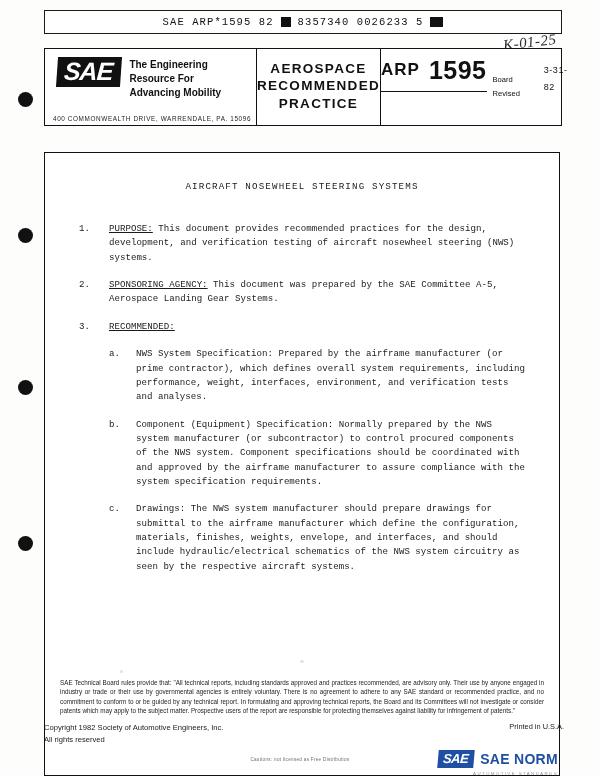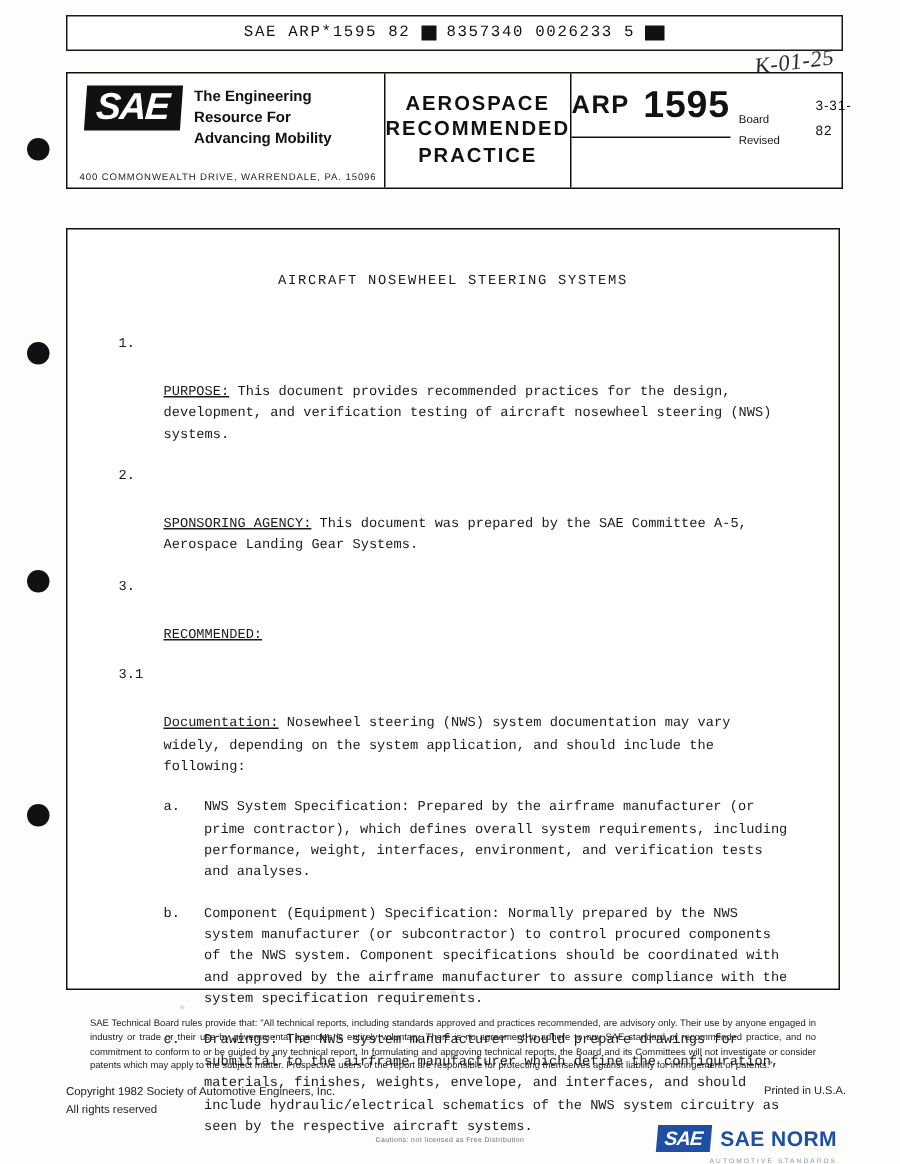--- a/index.html
+++ b/index.html
@@ -156,21 +156,21 @@
     padding-left: 6px;
     box-sizing: border-box;
   }
   .dates-labels { width: 40px; line-height: 1.85; }
   .dates-values { line-height: 1.85; padding-left: 22px; font-size: 9px; letter-spacing: 0.6px; }
 
   
   .body-frame {
     position: absolute;
     left: 44px; top: 152px;
-    width: 516px; height: 508px;
+    width: 516px; height: 624px;
     border: 1.5px solid #111;
     background: #fff;
     box-sizing: border-box;
   }
   .doc-title {
     text-align: center;
     font-family: "Liberation Mono", monospace;
     font-size: 9.2px;
     letter-spacing: 1.15px;
     color: #1a1a1a;
@@ -187,21 +187,21 @@
   }
   .clause {
     display: flex;
     margin-bottom: 13px;
   }
   .clause .no {
     width: 30px;
     flex: 0 0 30px;
     box-sizing: border-box;
   }
-  .clause .txt { flex: 1; margin-top: 32px; }
+  .clause .txt { flex: 1; }
   .sub {
     display: flex;
     margin-bottom: 13px;
     padding-left: 30px;
   }
   .sub .lt {
     width: 27px;
     flex: 0 0 27px;
   }
   .sub .txt { flex: 1; }
@@ -358,27 +358,20 @@
       </div>
 
       <div class="clause">
         <div class="no">3.</div>
         <div class="txt">
           <span class="u">RECOMMENDED:</span>
           <span></span>
         </div>
       </div>
 
-      <div class="clause">
-        <div class="no">3.1</div>
-        <div class="txt">
-          <span class="u">Documentation:</span>
-          <span>Nosewheel steering (NWS) system documentation may vary widely, depending on the system application, and should include the following:</span>
-        </div>
-      </div>
 
       <div class="sub">
         <div class="lt">a.</div>
         <div class="txt">NWS System Specification:  Prepared by the airframe manufacturer (or prime contractor), which defines overall system requirements, including performance, weight, interfaces, environment, and verification tests and analyses.</div>
       </div>
 
       <div class="sub">
         <div class="lt">b.</div>
         <div class="txt">Component (Equipment) Specification:  Normally prepared by the NWS system manufacturer (or subcontractor) to control procured components of the NWS system.  Component specifications should be coordinated with and approved by the airframe manufacturer to assure compliance with the system specification requirements.</div>
       </div>

